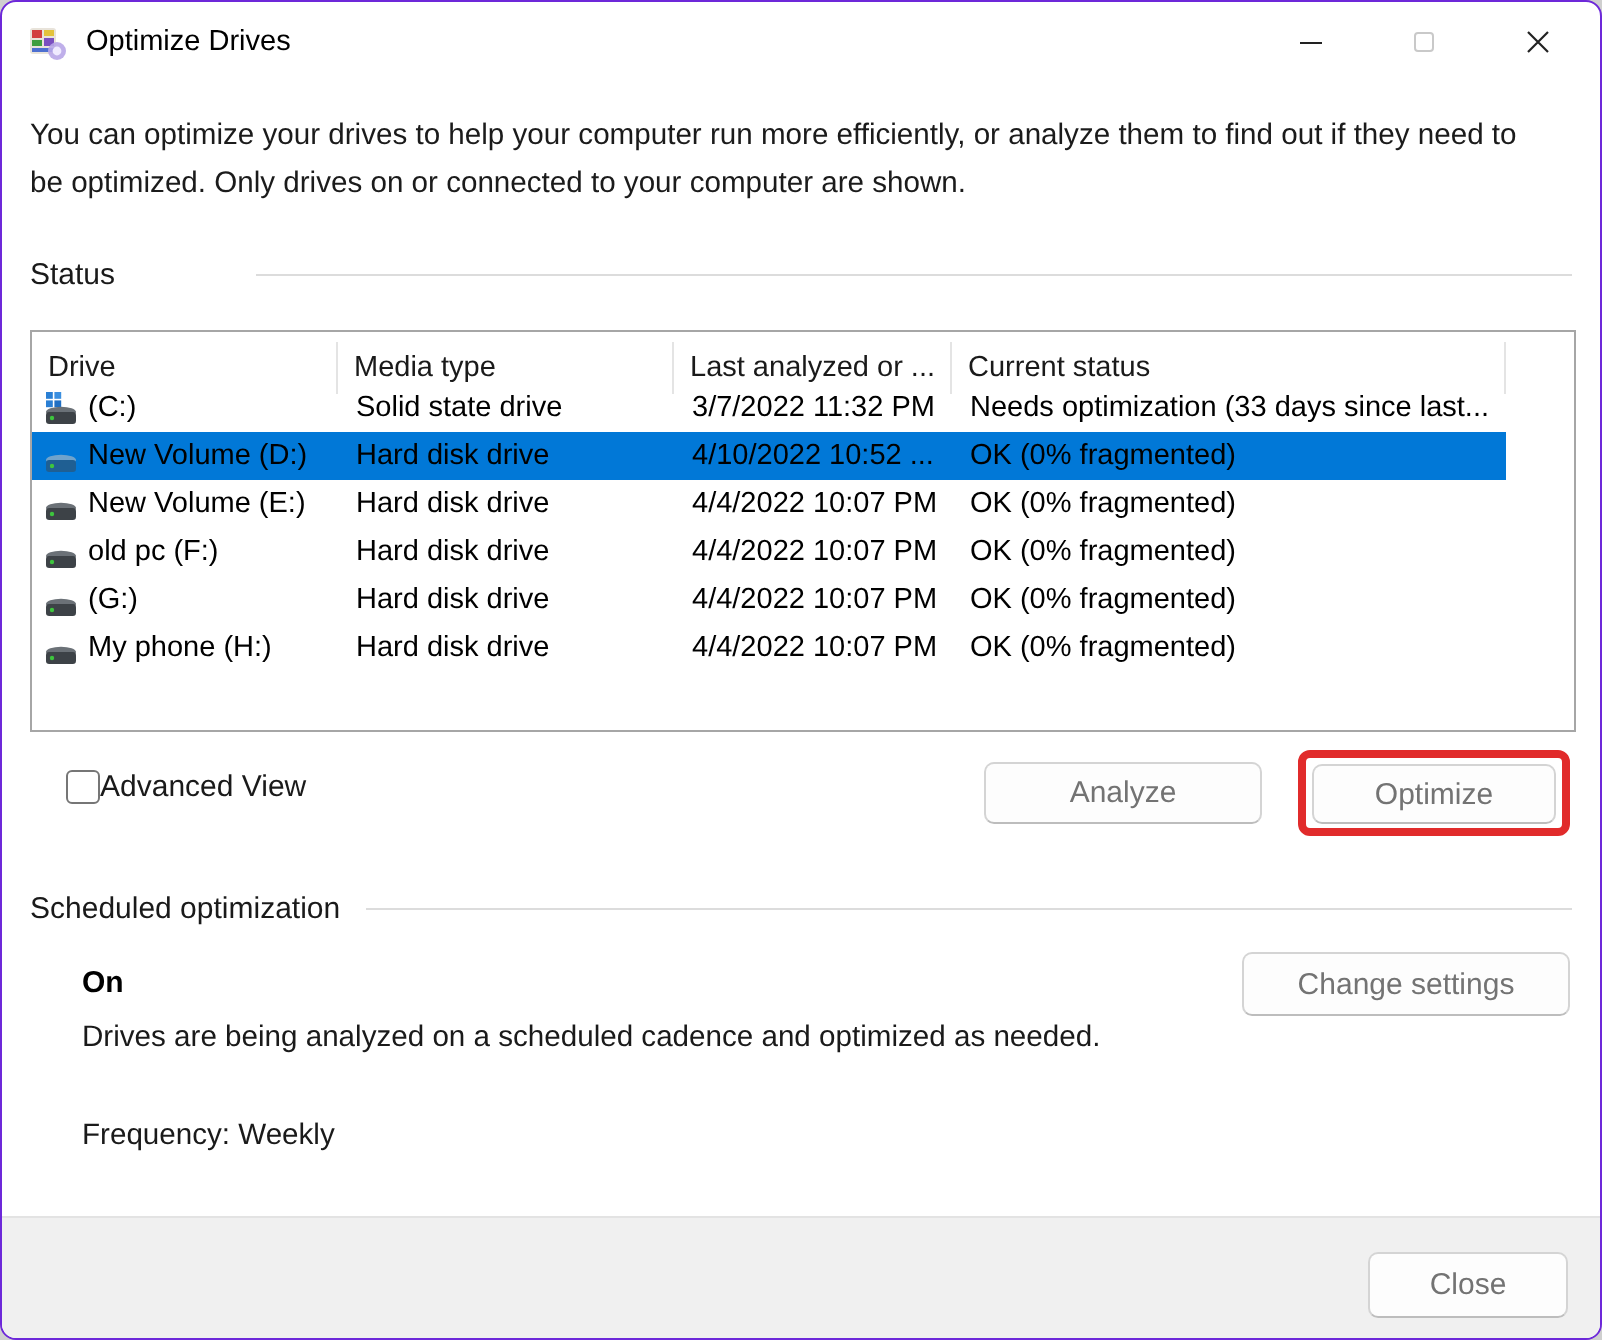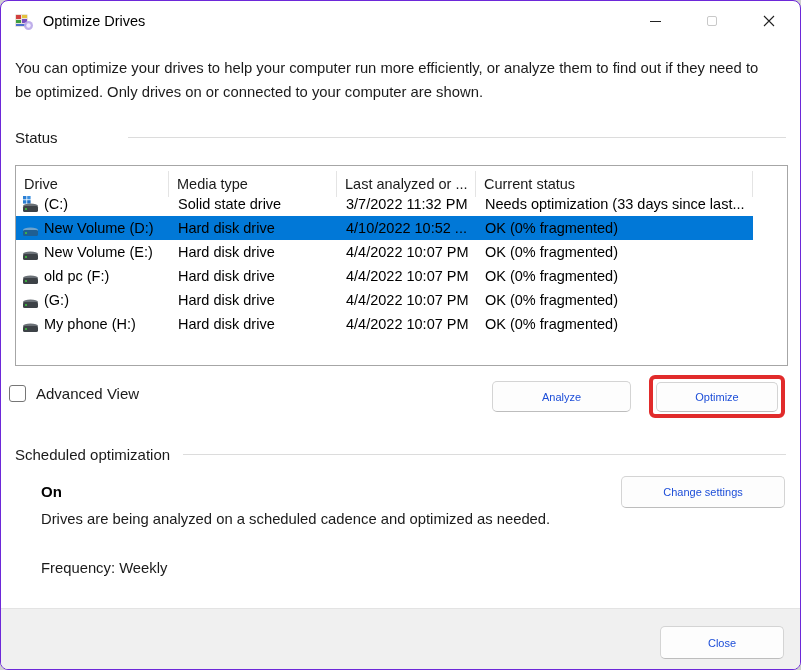--- a/index.html
+++ b/index.html
@@ -34,30 +34,30 @@
   .trow{ height:24px; font-size:14.5px; color:#000; }
   .trow .cell{ padding-left:9px; overflow:hidden; white-space:nowrap; }
   .trow .c-drive{ display:flex; align-items:center; gap:5px; padding-left:6px; }
   .trow.selected{ background:linear-gradient(90deg,var(--sel) 0,var(--sel) 737px,transparent 737px); }
   .drive-icon{ width:17px; height:17px; flex:0 0 auto; display:flex; }
   .drive-icon .win{ display:none; }
   .trow.sys .drive-icon .win{ display:block; }
   .drive-icon .d-top{ fill:#6b7177; } .drive-icon .d-body{ fill:#3d4247; }
   .trow.selected .drive-icon .d-top{ fill:#6fa3cc; } .trow.selected .drive-icon .d-body{ fill:#1f5f93; }
   
-  .adv-row{ position:absolute; left:8px; top:384px; display:flex; align-items:center; gap:10px; cursor:pointer; }
+  .adv-row{ position:absolute; left:32px; top:384px; display:flex; align-items:center; gap:0; cursor:pointer; }
   .checkbox{ width:17px; height:17px; border:1px solid #767676; border-radius:3px; background:#fff; }
   .adv-label{ font-size:15px; }
   
-  .btn{ background:#fdfdfd; border:1px solid #d4d4d4; border-bottom-color:#bdbdbd; border-radius:5px; font-size:11px; color:#1d4ed8; font-family:inherit; cursor:pointer; display:flex; align-items:center; justify-content:center; }
+  .btn{ background:#fdfdfd; border:1px solid #d4d4d4; border-bottom-color:#bdbdbd; border-radius:5px; font-size:15px; color:#737373; font-family:inherit; cursor:pointer; display:flex; align-items:center; justify-content:center; }
   #analyze-btn{ position:absolute; left:491px; top:380px; width:139px; height:31px; }
   #optimize-btn{ position:absolute; left:655px; top:381px; width:122px; height:30px; }
   #optimize-highlight{ position:absolute; left:648px; top:374px; width:136px; height:43px; border:4px solid var(--hl); border-radius:6px; pointer-events:none; }
   #change-settings-btn{ position:absolute; left:620px; top:475px; width:164px; height:32px; }
-  #close-btn{ position:absolute; right:16px; top:625px; width:124px; height:33px; }
+  #close-btn{ position:absolute; right:16px; top:625px; width:100px; height:33px; }
   
   .sched-state{ position:absolute; left:40px; top:482px; font-size:15px; font-weight:bold; color:#000; }
   .sched-desc{ position:absolute; left:40px; top:510px; font-size:14.8px; }
   .sched-freq{ position:absolute; left:40px; top:540px; font-size:14.8px;margin-top:19px; }
   
   .footer{ position:absolute; left:0; right:0; bottom:0; height:61px; background:#f0f0f0; border-top:1px solid #e3e3e3; }
 </style>
 </head>
 <body>
 

